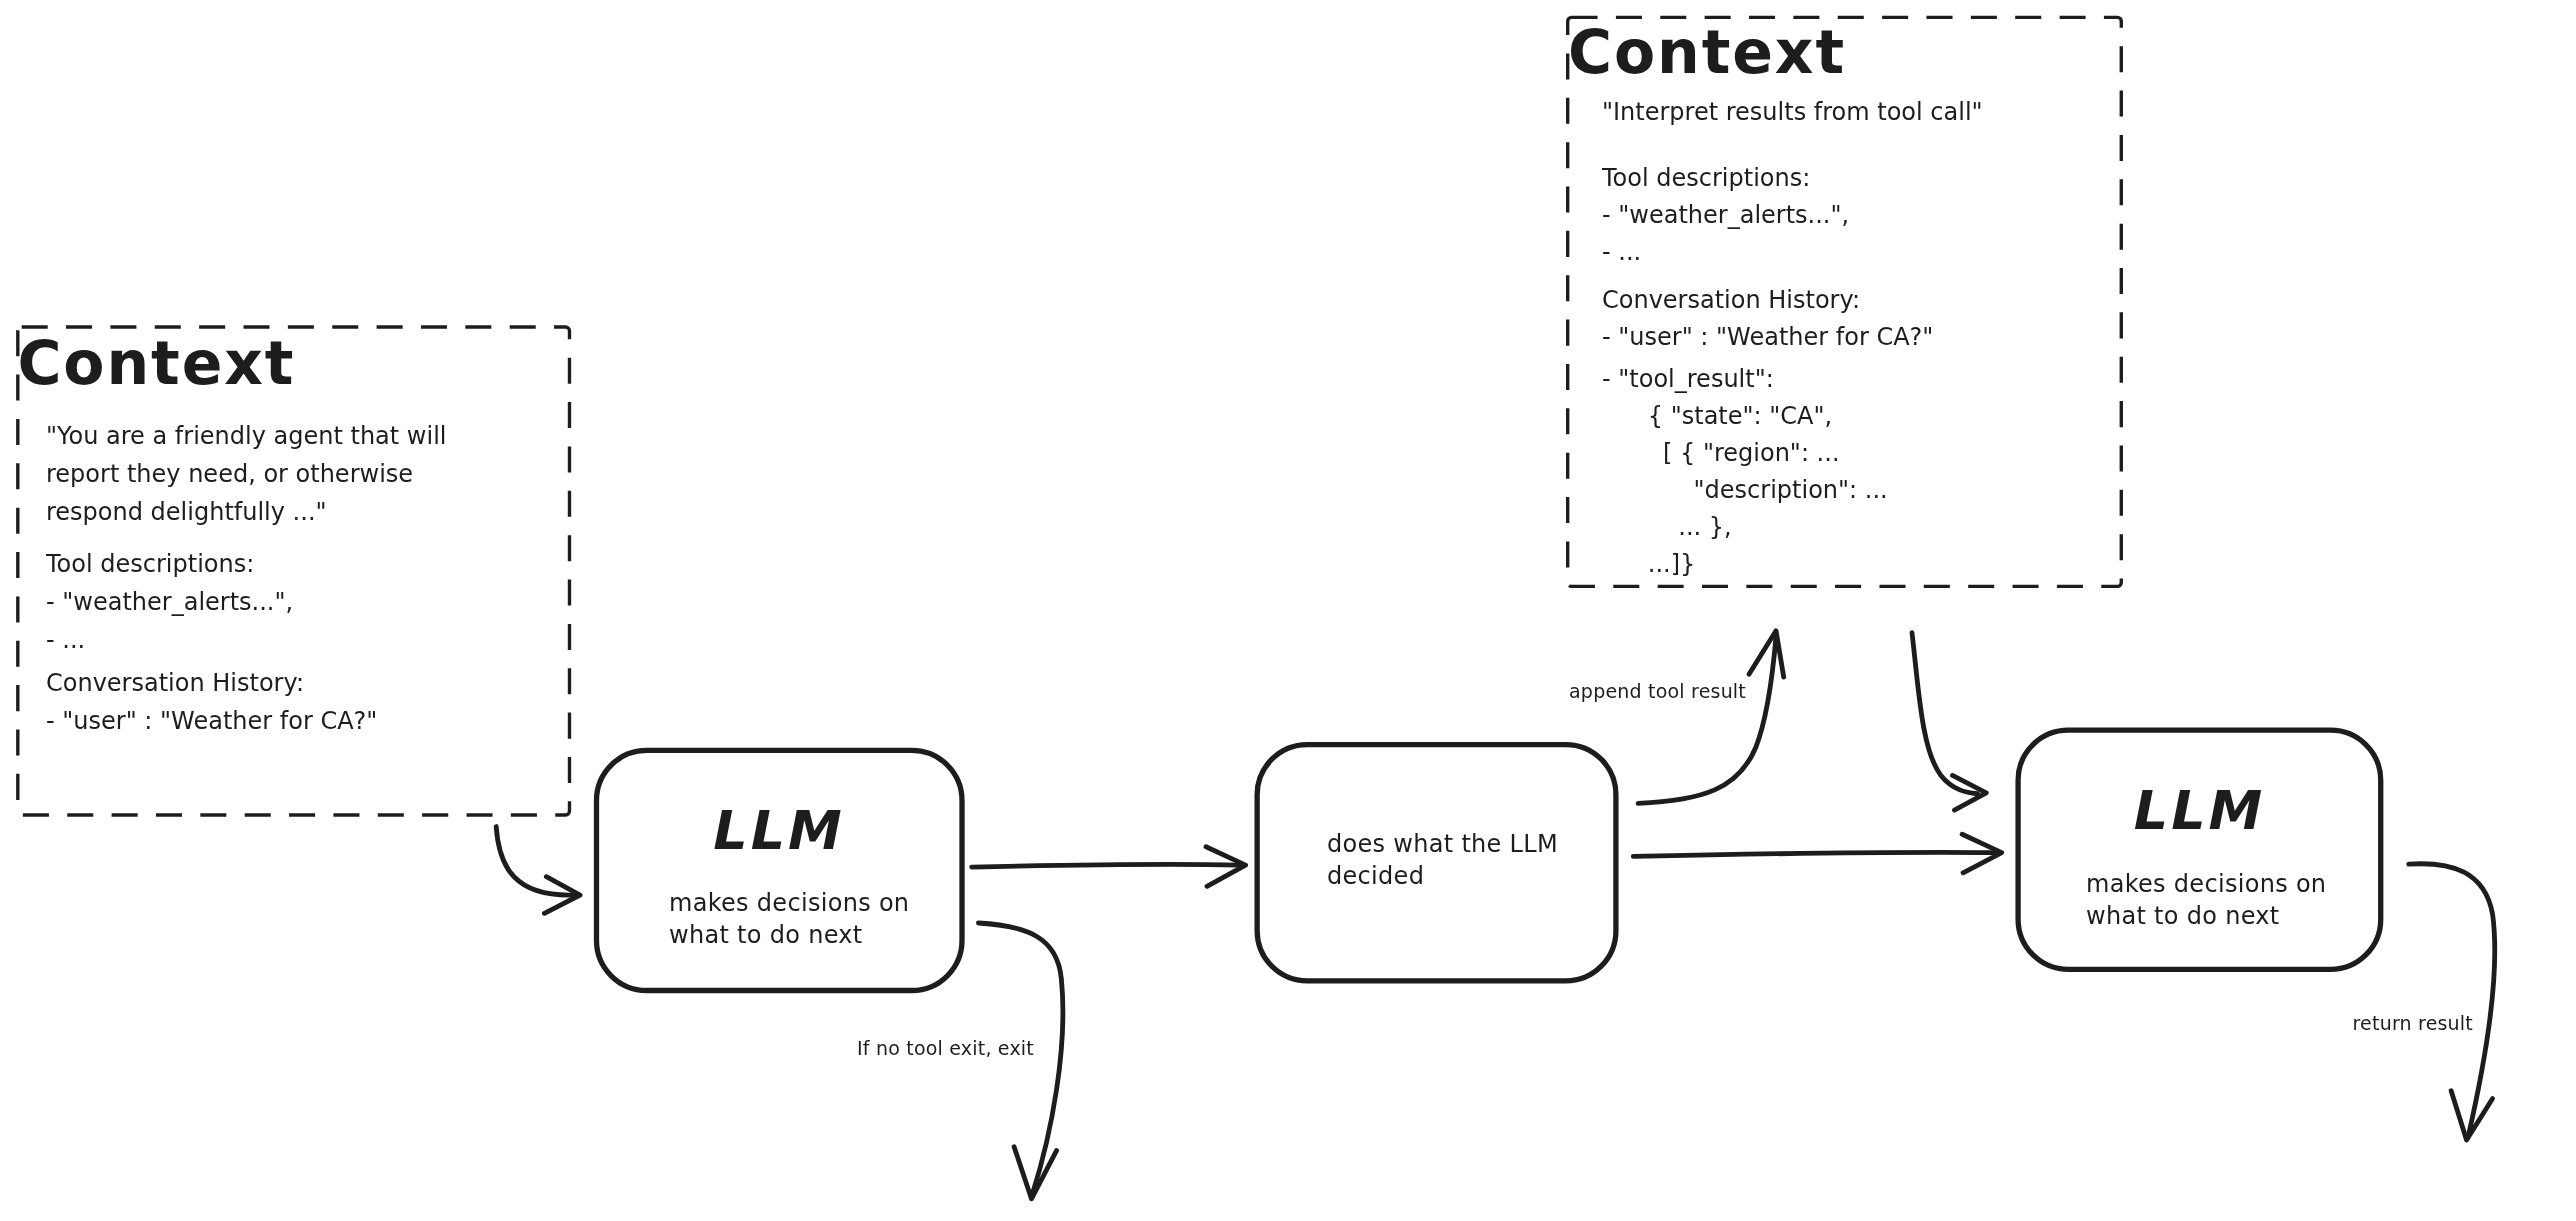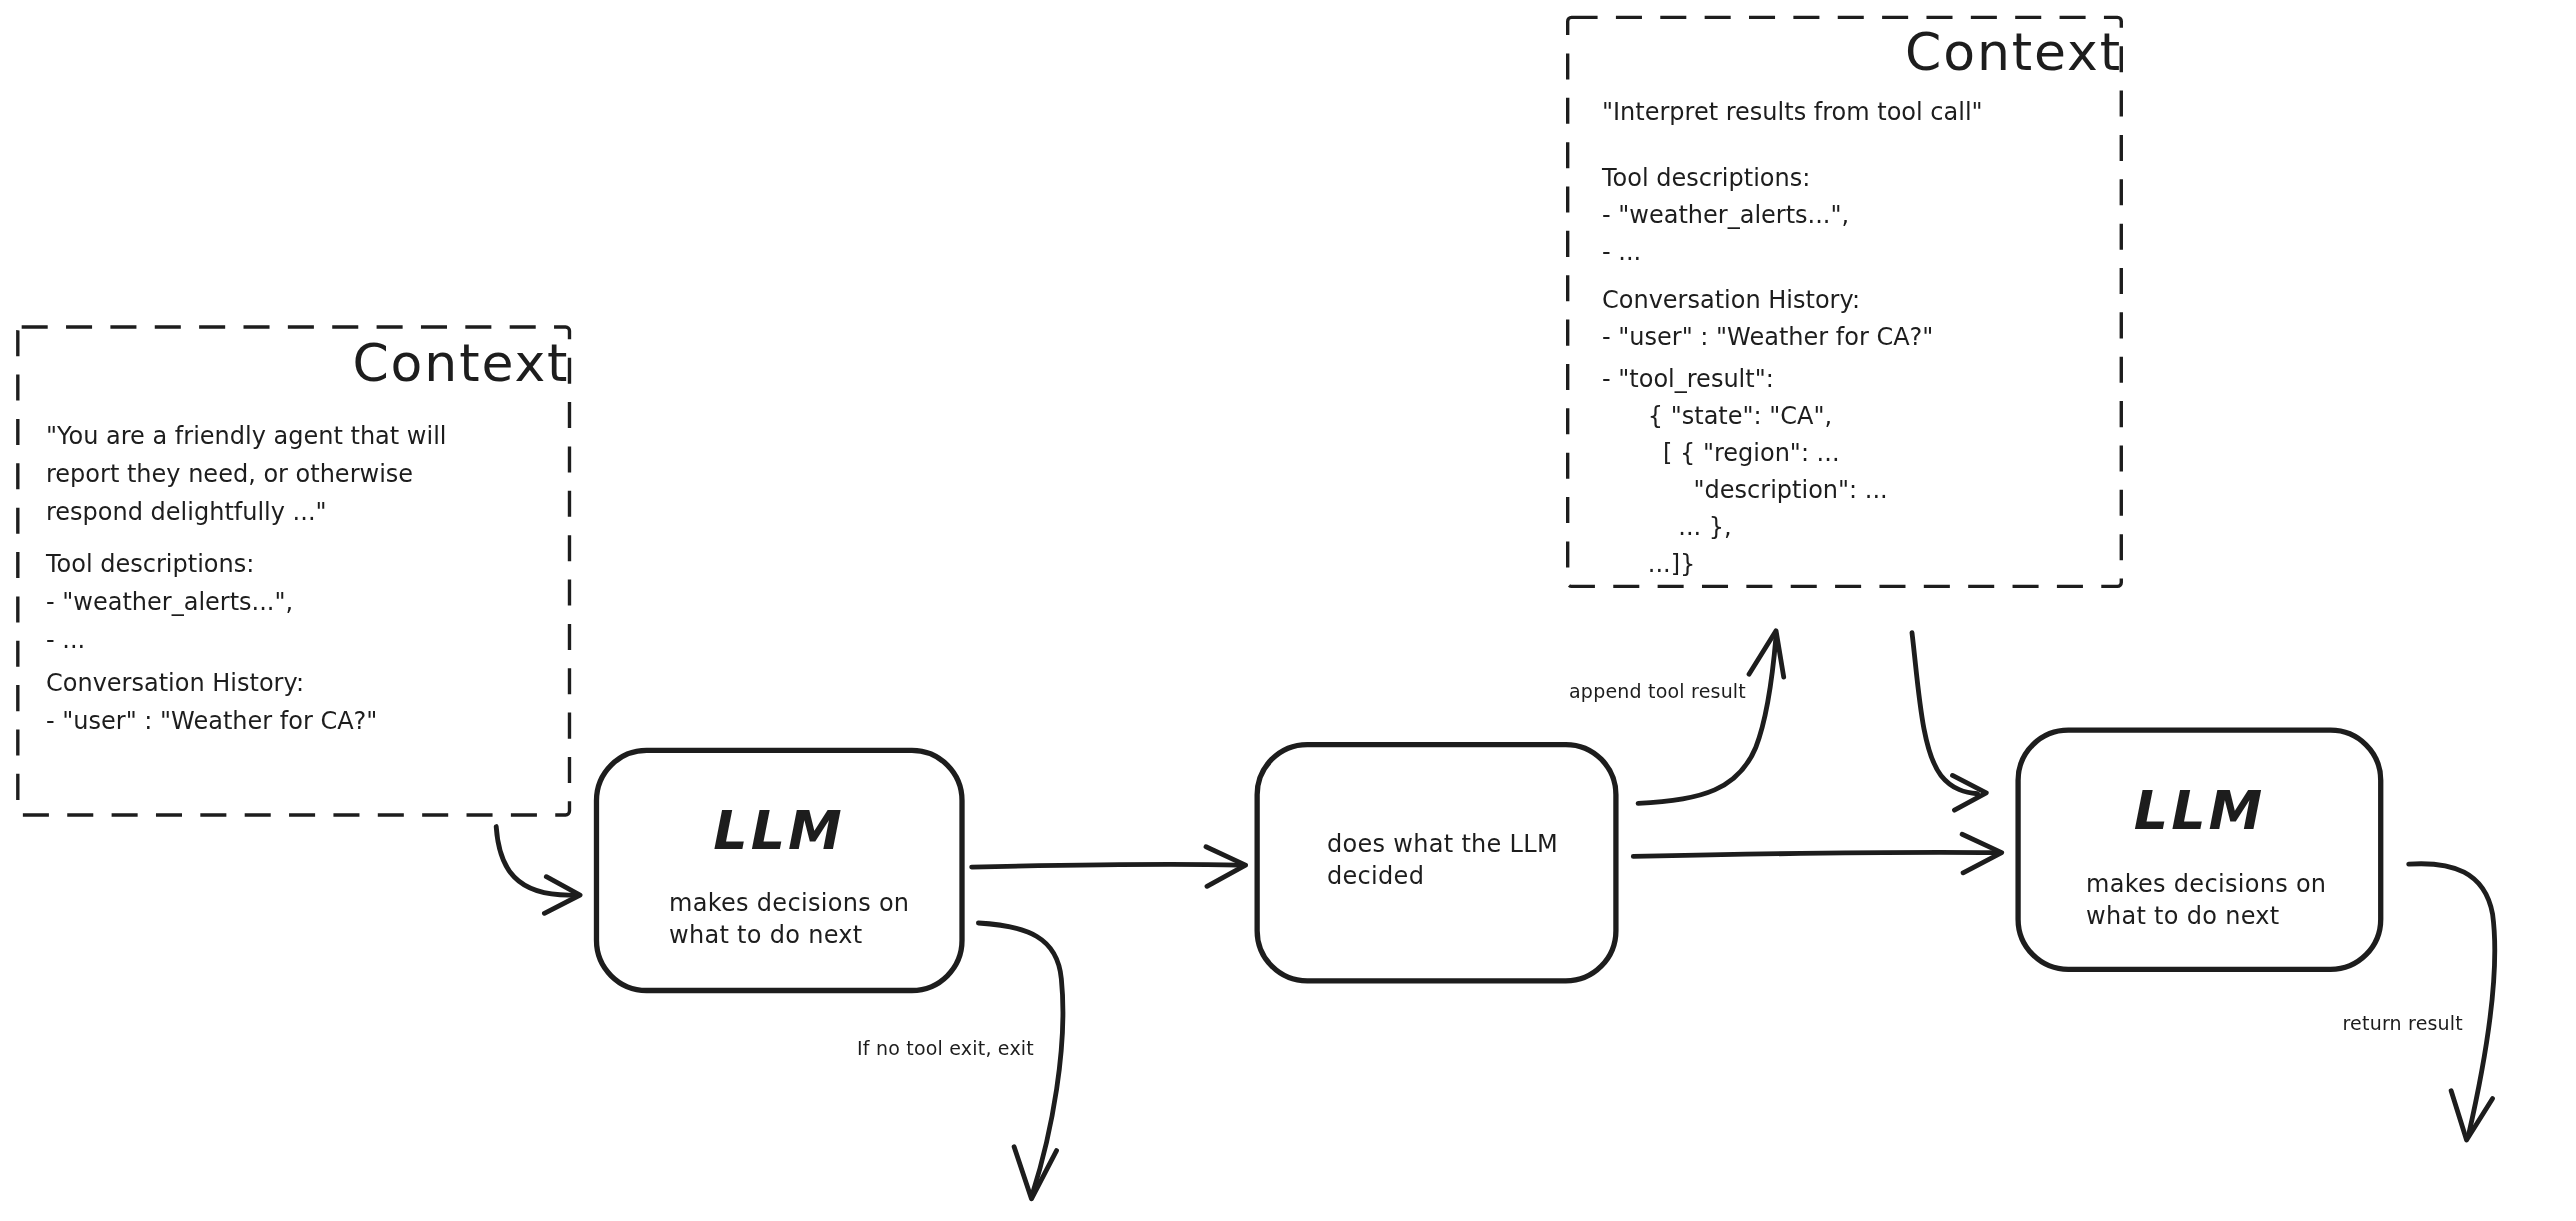--- a/index.html
+++ b/index.html
@@ -11,24 +11,24 @@
     color: var(--ink, #1d1d1d);
     font-family: "DejaVu Sans", sans-serif;
     overflow: hidden;
   }
   svg.strokes { position: absolute; left: 0; top: 0; }
   svg.strokes * { stroke: var(--ink, #1d1d1d); }
 
   .abs { position: absolute; }
 
   .ctx-title {
-    font-size: 52px;
+    font-size: 60px;
     line-height: 54px;
-    font-weight: normal;
-    text-align: right;
+    font-weight: bold;
+    text-align: left;
     letter-spacing: 1.9px;
   }
   .ctx-body { font-size: 24px; }
   .ctx-body .ln { white-space: pre; }
   .body-left .ln  { line-height: 38px; }
   .body-right .ln { line-height: 37px; }
   .mt30 { margin-top: 29px; }
   .mt14 { margin-top: 13.5px; }
   .mt11 { margin-top: 10.6px; }
   .mt6  { margin-top: 5.8px; }
@@ -133,16 +133,16 @@
 
   <div class="abs node-desc" style="left:1327px; top:828px;">does what the LLM
 decided</div>
 
   <div class="abs node-title italic" style="left:2018px; top:785px; width:363px;">LLM</div>
   <div class="abs node-desc" style="left:2086px; top:868px;">makes decisions on
 what to do next</div>
 
   <div class="abs edge-label" style="right:830px; top:680px;">append tool result</div>
   <div class="abs edge-label" style="right:1542px; top:1037px;">If no tool exit, exit</div>
-  <div class="abs edge-label" style="right:113px; top:1012px;">return result</div>
+  <div class="abs edge-label" style="right:103px; top:1012px;">return result</div>
 
 </div>
 
 
 </body></html>

